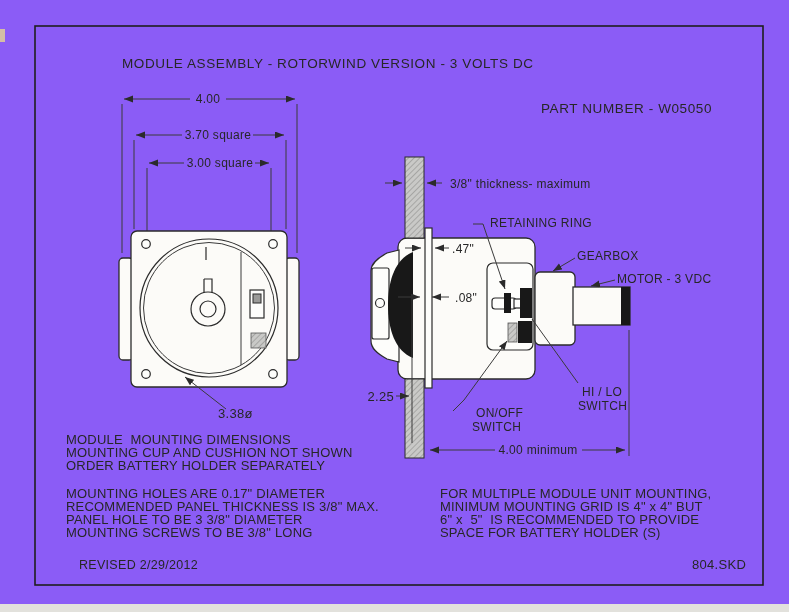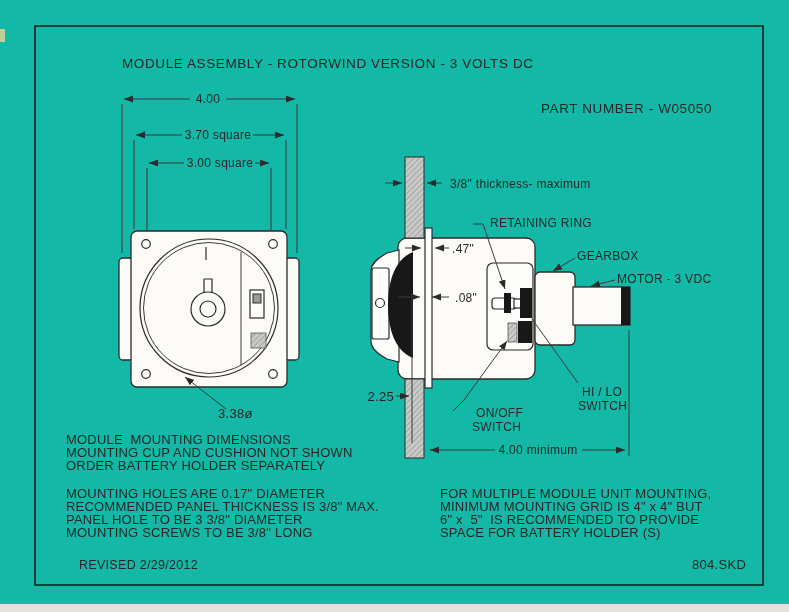--- a/index.html
+++ b/index.html
@@ -1,19 +1,19 @@
 <!DOCTYPE html>
 <html><head>
 <meta charset="utf-8">
 <style>
   html,body{margin:0;padding:0;background:#ffffff;}
   .page{
     position:relative;
     width:789px;height:612px;
-    background:#14b8a6;
+    background:#8b5cf6;
     font-family:"Liberation Sans", sans-serif;
     overflow:hidden;
   }
   svg text{
     fill:#272727;
     font-family:"Liberation Sans", sans-serif;
     white-space:pre;
     letter-spacing:0.3px;
   }
   .t-title{font-size:13.5px;letter-spacing:0.6px;}

